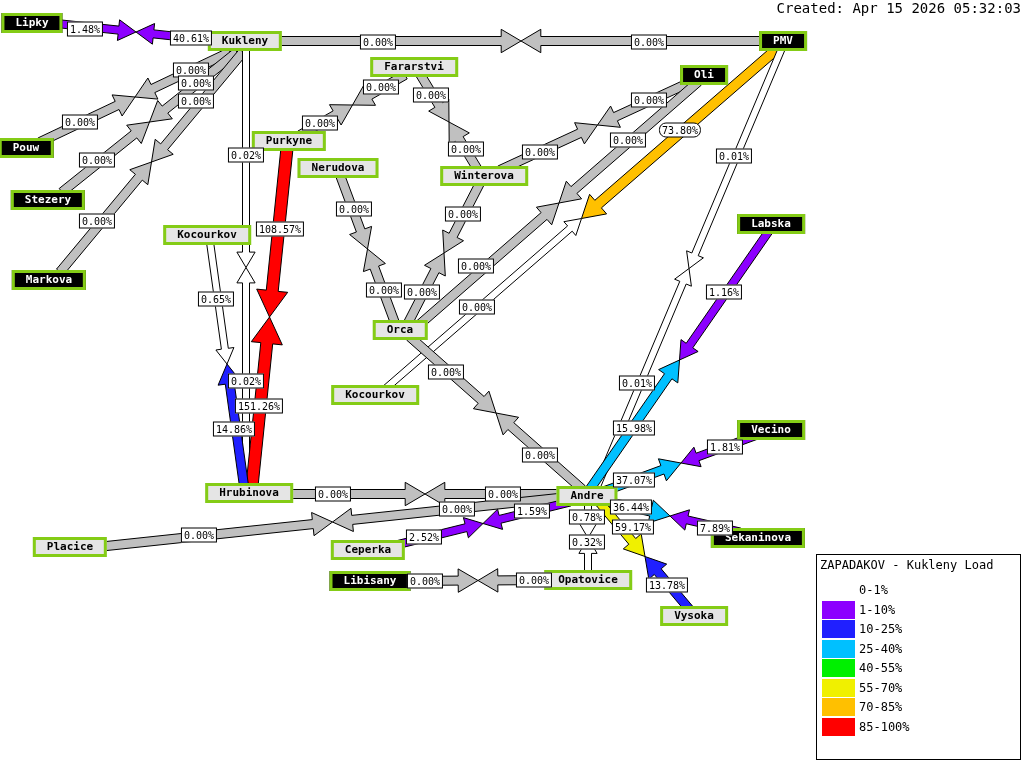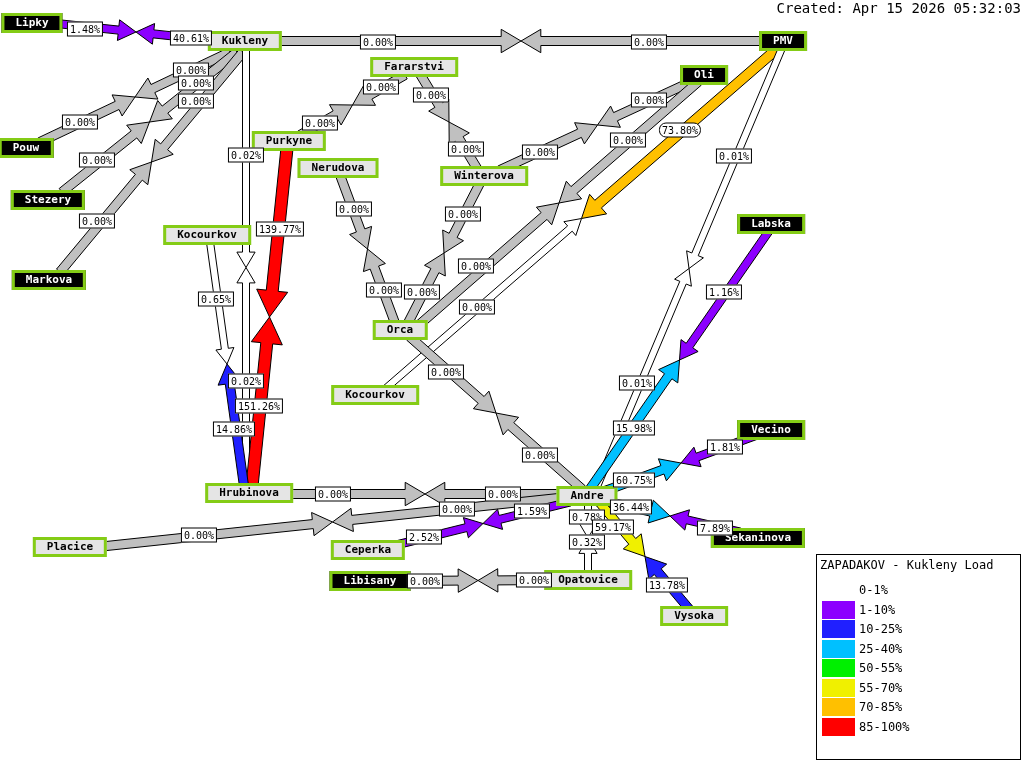--- a/index.html
+++ b/index.html
@@ -162,21 +162,21 @@
     <div class="lbl" style="left: 378px; top: 42px;">0.00%</div>
     <div class="lbl" style="left: 649px; top: 42px;">0.00%</div>
     <div class="lbl" style="left: 80px; top: 122px;">0.00%</div>
     <div class="lbl" style="left: 191px; top: 70px;">0.00%</div>
     <div class="lbl" style="left: 97px; top: 160px;">0.00%</div>
     <div class="lbl" style="left: 196px; top: 83px;">0.00%</div>
     <div class="lbl" style="left: 97px; top: 221px;">0.00%</div>
     <div class="lbl" style="left: 196px; top: 101px;">0.00%</div>
     <div class="lbl" style="left: 246px; top: 155px;">0.02%</div>
     <div class="lbl" style="left: 246px; top: 381px;">0.02%</div>
-    <div class="lbl" style="left: 280px; top: 229px;">139.77%</div>
+    <div class="lbl" style="left: 280px; top: 229px;">108.57%</div>
     <div class="lbl" style="left: 259px; top: 406px;">151.26%</div>
     <div class="lbl" style="left: 216px; top: 299px;">0.65%</div>
     <div class="lbl" style="left: 234px; top: 429px;">14.86%</div>
     <div class="lbl" style="left: 320px; top: 123px;">0.00%</div>
     <div class="lbl" style="left: 381px; top: 87px;">0.00%</div>
     <div class="lbl" style="left: 431px; top: 95px;">0.00%</div>
     <div class="lbl" style="left: 466px; top: 149px;">0.00%</div>
     <div class="lbl" style="left: 649px; top: 100px;">0.00%</div>
     <div class="lbl" style="left: 540px; top: 152px;">0.00%</div>
     <div class="lbl" style="left: 628px; top: 140px;">0.00%</div>
@@ -187,33 +187,33 @@
     <div class="lbl" style="left: 637px; top: 383px;">0.01%</div>
     <div class="lbl" style="left: 354px; top: 209px;">0.00%</div>
     <div class="lbl" style="left: 384px; top: 290px;">0.00%</div>
     <div class="lbl" style="left: 463px; top: 214px;">0.00%</div>
     <div class="lbl" style="left: 422px; top: 292px;">0.00%</div>
     <div class="lbl" style="left: 446px; top: 372px;">0.00%</div>
     <div class="lbl" style="left: 540px; top: 455px;">0.00%</div>
     <div class="lbl" style="left: 724px; top: 292px;">1.16%</div>
     <div class="lbl" style="left: 634px; top: 428px;">15.98%</div>
     <div class="lbl" style="left: 725px; top: 447px;">1.81%</div>
-    <div class="lbl" style="left: 634px; top: 480px;">60.75%</div>
+    <div class="lbl" style="left: 634px; top: 480px;">37.07%</div>
     <div class="lbl" style="left: 715px; top: 528px;">7.89%</div>
     <div class="lbl" style="left: 631px; top: 507px;">36.44%</div>
     <div class="lbl" style="left: 333px; top: 494px;">0.00%</div>
     <div class="lbl" style="left: 503px; top: 494px;">0.00%</div>
     <div class="lbl" style="left: 199px; top: 535px;">0.00%</div>
     <div class="lbl" style="left: 457px; top: 509px;">0.00%</div>
     <div class="lbl" style="left: 424px; top: 537px;">2.52%</div>
     <div class="lbl" style="left: 532px; top: 511px;">1.59%</div>
     <div class="lbl" style="left: 587px; top: 542px;">0.32%</div>
     <div class="lbl" style="left: 587px; top: 517px;">0.78%</div>
     <div class="lbl" style="left: 667px; top: 585px;">13.78%</div>
-    <div class="lbl" style="left: 613px; top: 527px;">59.17%</div>
+    <div class="lbl" style="left: 633px; top: 527px;">59.17%</div>
     <div class="lbl" style="left: 425px; top: 581px;">0.00%</div>
     <div class="lbl" style="left: 534px; top: 580px;">0.00%</div>
   </div>
 
 <div class="legend">
   <div class="legend-title">ZAPADAKOV - Kukleny Load</div>
   <div id="legend-rows">
       <div class="legend-row" style="top: 26px;">
         <div class="legend-swatch" style="background: rgb(255, 255, 255);"></div>
         <div class="legend-text">0-1%</div>
@@ -225,21 +225,21 @@
       <div class="legend-row" style="top: 65px;">
         <div class="legend-swatch" style="background: rgb(32, 32, 255);"></div>
         <div class="legend-text">10-25%</div>
       </div>
       <div class="legend-row" style="top: 84.5px;">
         <div class="legend-swatch" style="background: rgb(0, 192, 255);"></div>
         <div class="legend-text">25-40%</div>
       </div>
       <div class="legend-row" style="top: 104px;">
         <div class="legend-swatch" style="background: rgb(0, 240, 0);"></div>
-        <div class="legend-text">50-55%</div>
+        <div class="legend-text">40-55%</div>
       </div>
       <div class="legend-row" style="top: 123.5px;">
         <div class="legend-swatch" style="background: rgb(240, 240, 0);"></div>
         <div class="legend-text">55-70%</div>
       </div>
       <div class="legend-row" style="top: 143px;">
         <div class="legend-swatch" style="background: rgb(255, 192, 0);"></div>
         <div class="legend-text">70-85%</div>
       </div>
       <div class="legend-row" style="top: 162.5px;">

